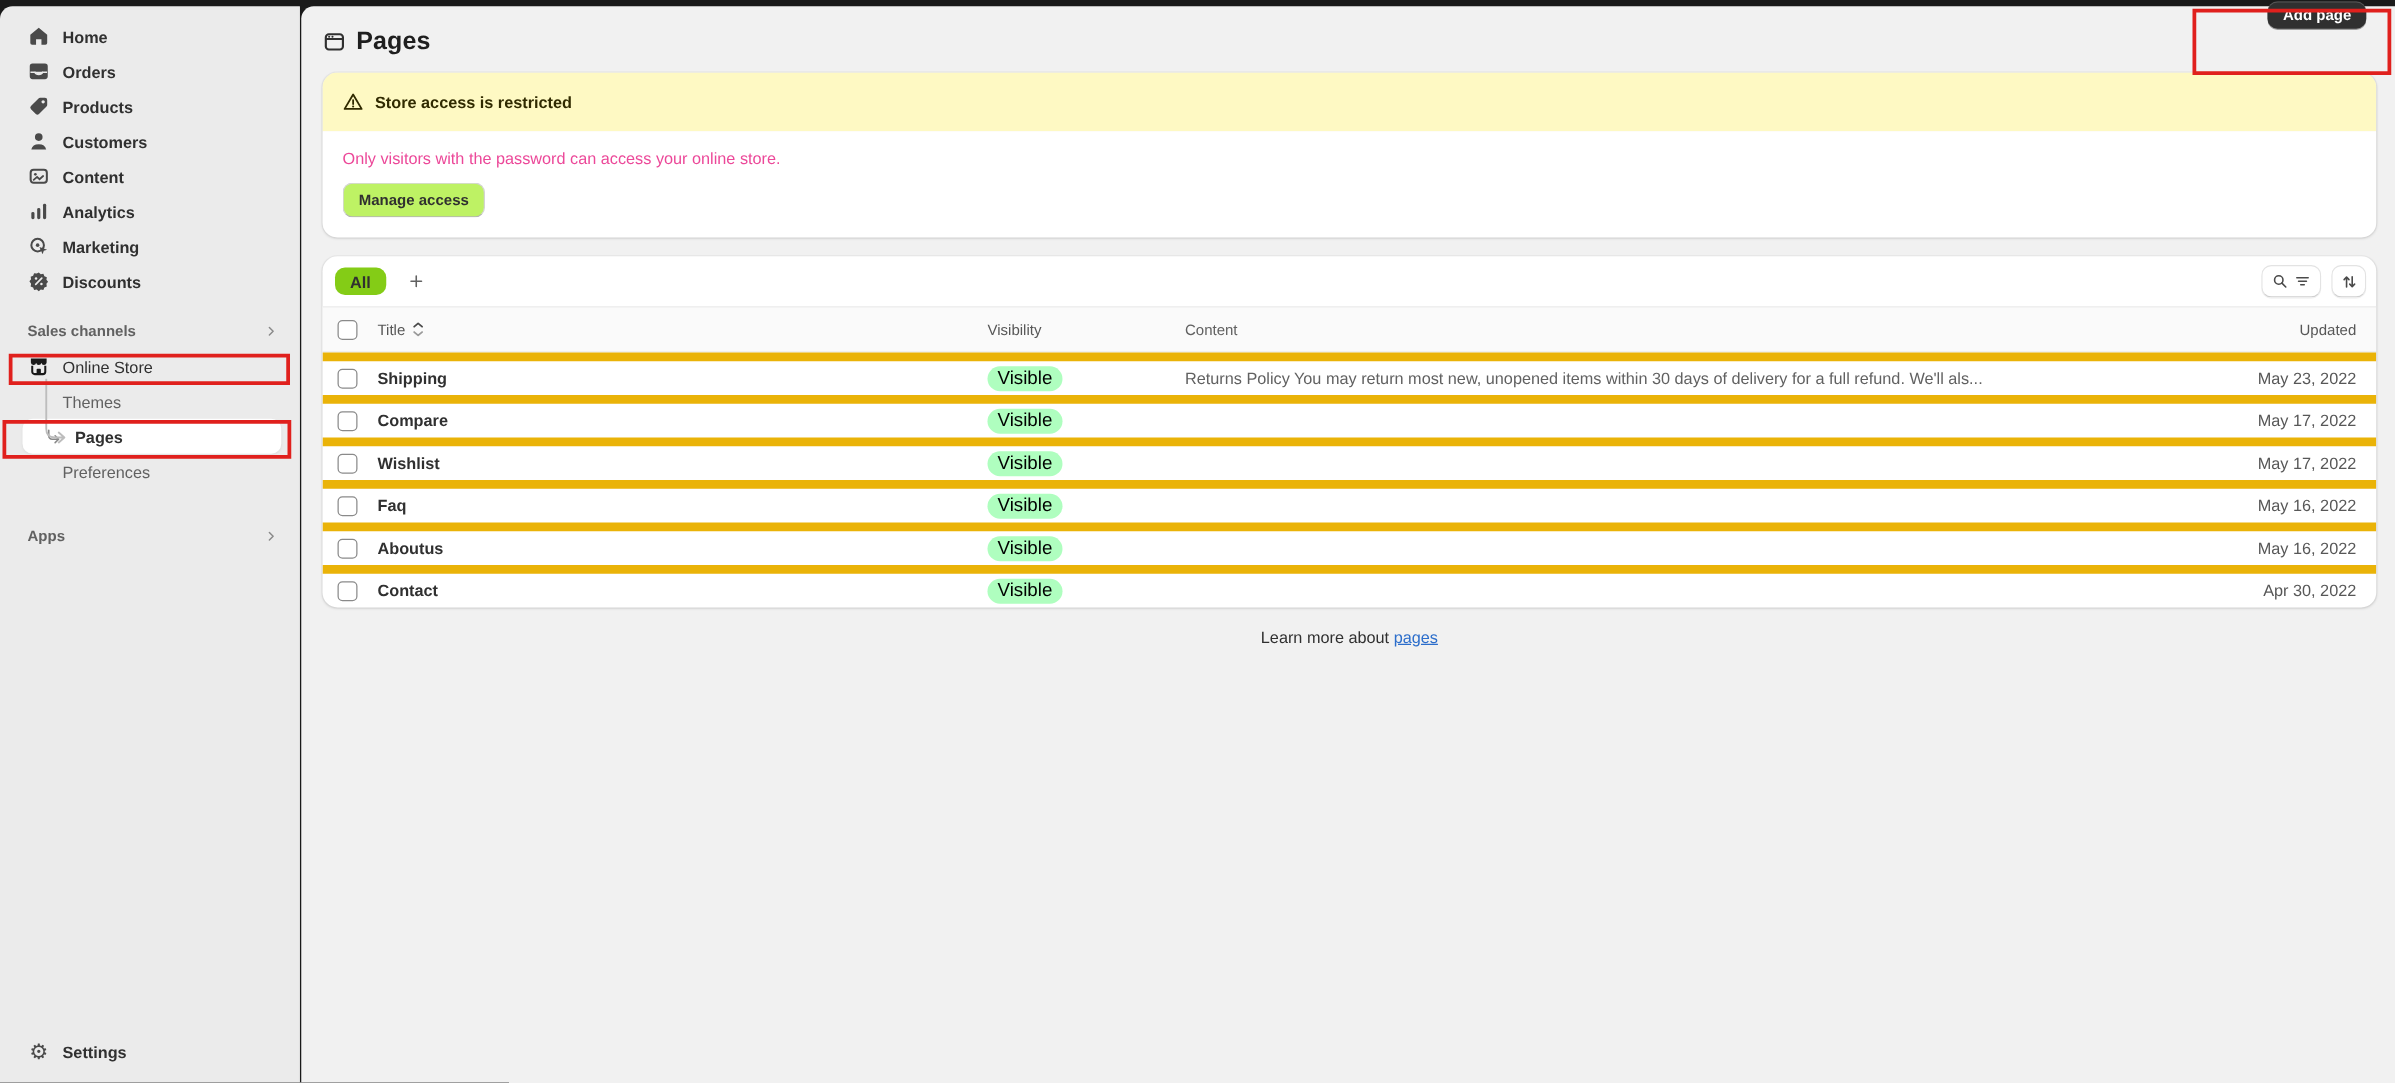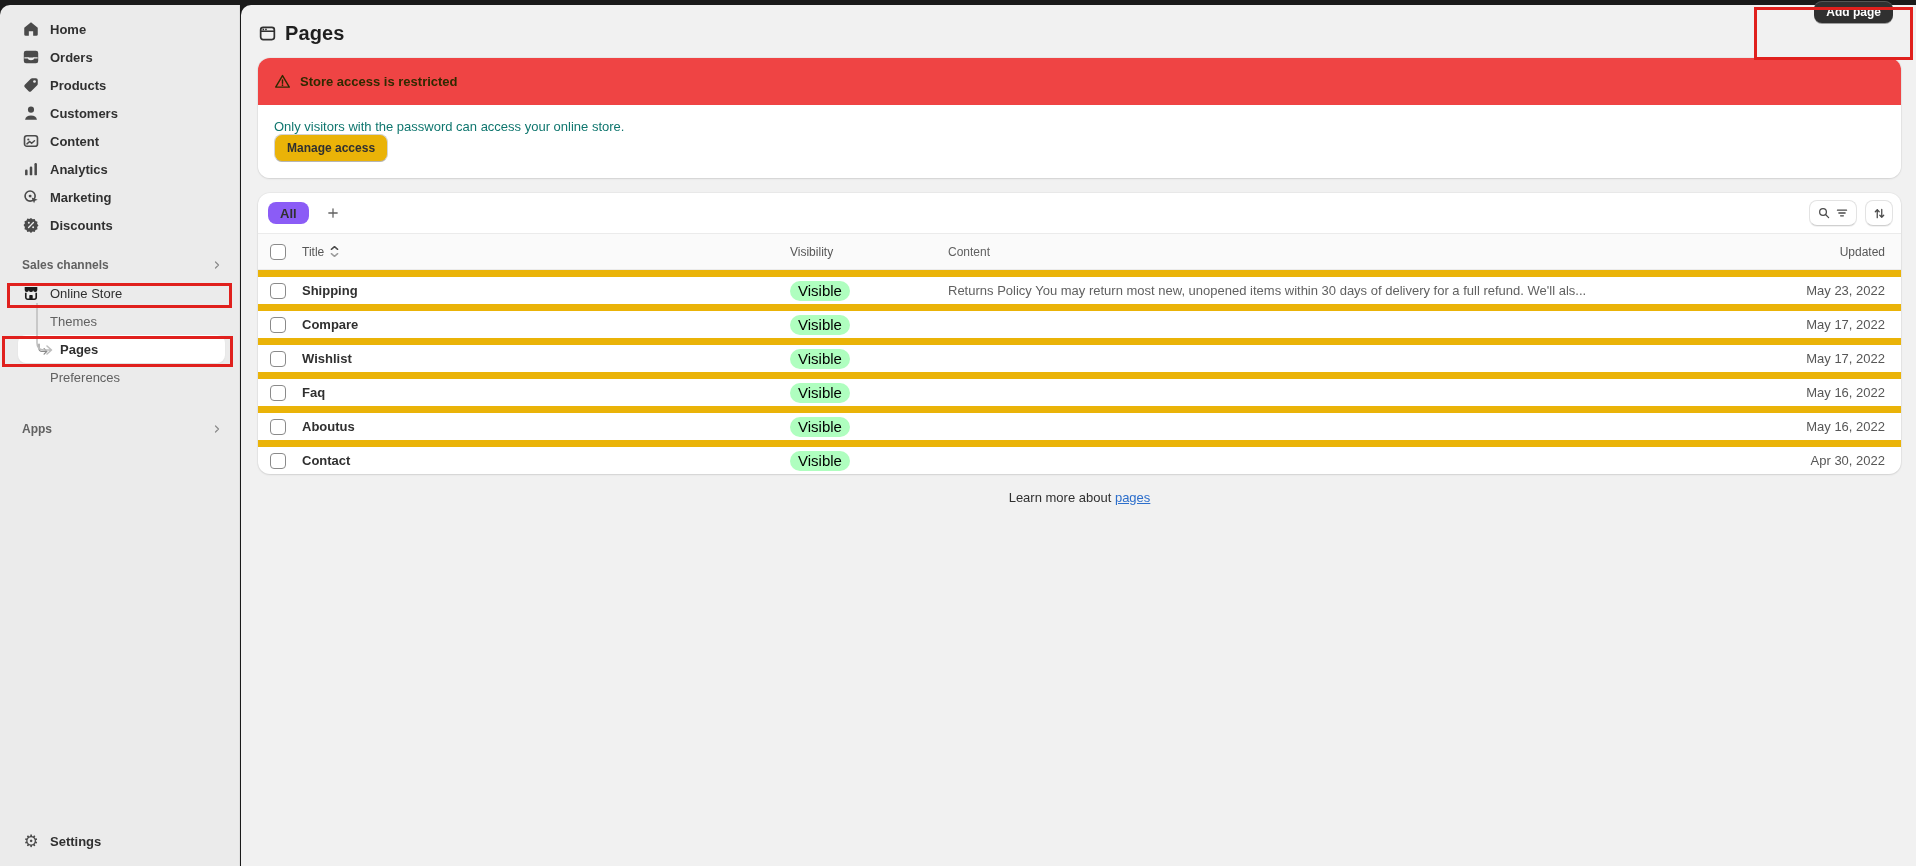--- a/index.html
+++ b/index.html
@@ -33,32 +33,32 @@
   .page-title-row { display:flex; align-items:center; gap:8px; height:22px; margin-bottom:14px; }
   .page-title-row .ic { color:#303030; display:flex; }
   .page-title { font-size:20px; font-weight:700; color:#1f1f1f; letter-spacing:.1px; }
   .add-page-btn { position:absolute; right:23px; top:1px; height:22px; padding:0 12px;
                   background:#303030; color:#fff; border:none; border-radius:8px;
                   font-family:inherit; font-size:12px; font-weight:600; cursor:pointer;
                   box-shadow:inset 0 1px 0 rgba(255,255,255,.18), 0 1px 0 rgba(0,0,0,.35); }
 
   
   .banner { border-radius:12px; overflow:hidden; box-shadow:0 1px 2px rgba(0,0,0,.1), 0 0 0 1px rgba(0,0,0,.03); margin-bottom:15px; }
-  .banner-head { height:47px; background:#ef4444; display:flex; align-items:center; gap:9px; padding:0 16px; }
+  .banner-head { height:47px; background:#fef9c3; display:flex; align-items:center; gap:9px; padding:0 16px; }
   .banner-head .ic { color:#302a00; display:flex; }
   .banner-title { font-size:13px; font-weight:700; color:#302a00; }
   .banner-body { background:#ffffff; padding:14px 16px 16px 16px; }
-  .banner-desc { font-size:13px; color:#0f766e; margin-bottom:0; }
-  .secondary-btn { height:28px; padding:0 12px; background:#eab308; border:1px solid #d4d4d4; border-bottom-color:#b5b5b5;
+  .banner-desc { font-size:13px; color:#ec4899; margin-bottom:12px; }
+  .secondary-btn { height:28px; padding:0 12px; background:#bef264; border:1px solid #d4d4d4; border-bottom-color:#b5b5b5;
                    border-radius:8px; font-family:inherit; font-size:12px; font-weight:600; color:#303030; cursor:pointer; }
 
   
   .card { background:#fff; border-radius:12px; box-shadow:0 1px 2px rgba(0,0,0,.1), 0 0 0 1px rgba(0,0,0,.03); overflow:hidden; }
   .tabs-row { height:40px; display:flex; align-items:center; padding:0 8px 0 10px; }
-  .tab { height:22px; padding:0 12px; display:flex; align-items:center; background:#8b5cf6;
+  .tab { height:22px; padding:0 12px; display:flex; align-items:center; background:#84cc16;
          border-radius:8px; font-size:13px; font-weight:600; color:#303030; cursor:pointer; }
   .tab-add { width:24px; height:22px; display:flex; align-items:center; justify-content:center;
              margin-left:12px; color:#616161; border-radius:8px; cursor:pointer; }
   .tab-actions { margin-left:auto; display:flex; gap:8px; }
   .icon-btn { height:26px; background:#fff; border:1px solid #e3e3e3; border-bottom-color:#d0d0d0; border-radius:8px;
               display:flex; align-items:center; justify-content:center; gap:4px; color:#4a4a4a; cursor:pointer;
               box-shadow:0 1px 0 rgba(26,26,26,.06); }
   .icon-btn.wide { width:48px; } .icon-btn.narrow { width:28px; }
 
   .thead { height:37px; display:flex; align-items:center; background:#fafafa;

